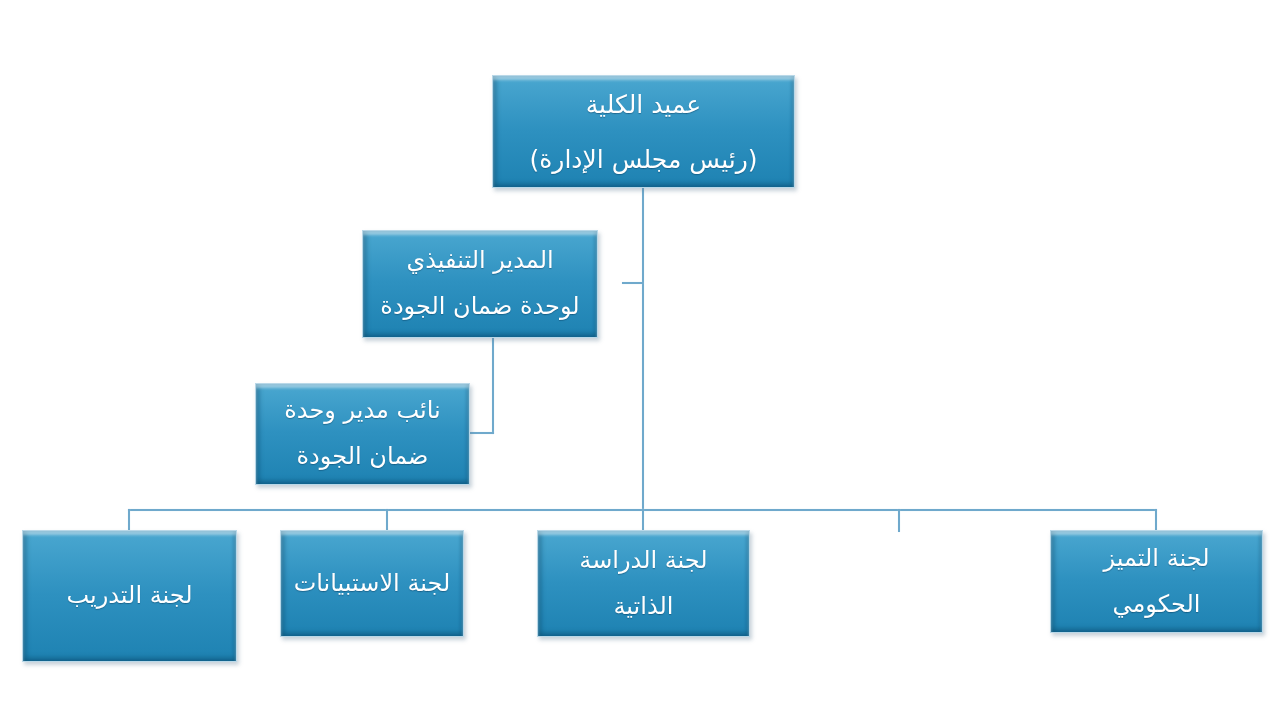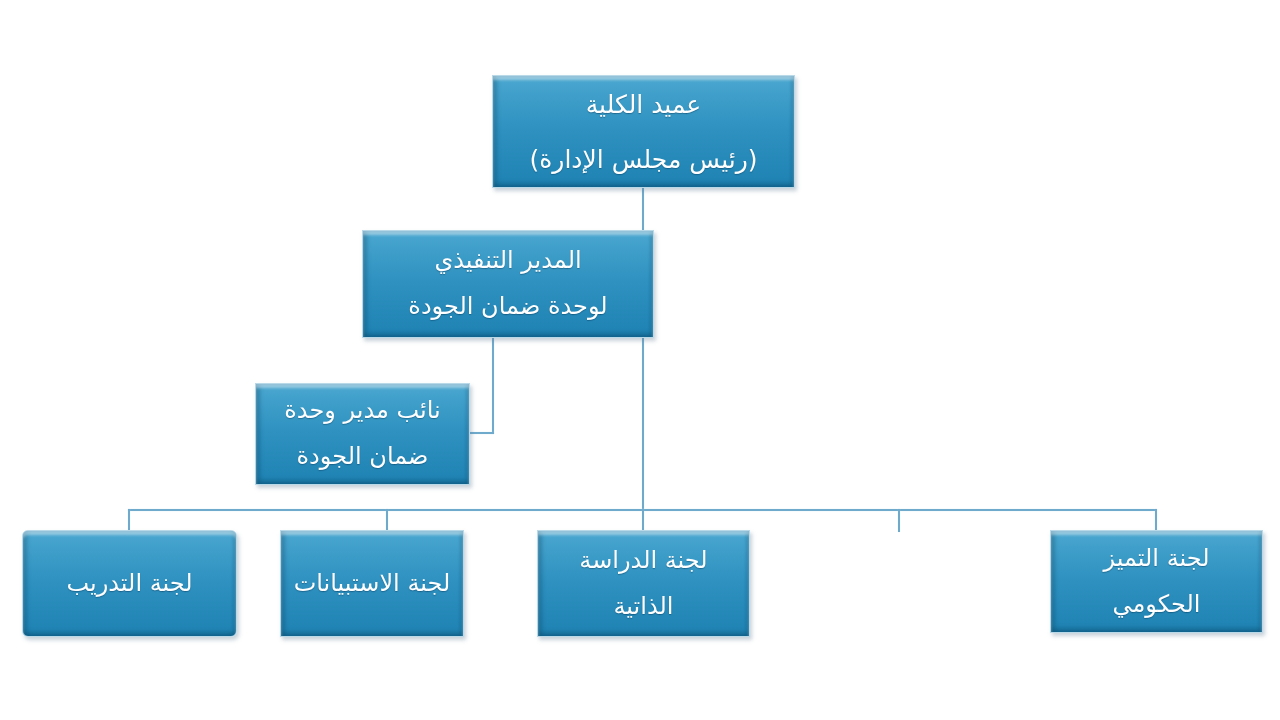--- a/index.html
+++ b/index.html
@@ -50,23 +50,23 @@
     direction: rtl;
     unicode-bidi: plaintext;
     white-space: pre-line;
     font-size: 24px;
     line-height: 1.9;
     padding: 0 4px;
     text-shadow: 0 1px 1px rgba(0,40,70,0.35);
   }
   .node-dean            { left: 492px;  top: 75px;  width: 303px; height: 113px; }
   .node-dean .label     { font-size: 25px; line-height: 2.2; }
-  .node-exec            { left: 362px;  top: 230px; width: 292px; height: 108px; }
+  .node-exec            { left: 362px;  top: 230px; width: 236px; height: 108px; }
   .node-deputy          { left: 255px;  top: 383px; width: 215px; height: 102px; align-items: center; }
-  .node-c0              { left: 22px;   top: 530px; width: 215px; height: 107px; border-radius: 6px; }
+  .node-c0              { left: 22px;   top: 530px; width: 215px; height: 132px; }
   .node-c1              { left: 280px;  top: 530px; width: 184px; height: 107px; }
   .node-c2              { left: 537px;  top: 530px; width: 213px; height: 107px; }
   .node-c3              { left: 793px;  top: 530px; width: 213px; height: 107px; }
   .node-c4              { left: 1050px; top: 530px; width: 213px; height: 103px; }
   
   .conn {
     position: absolute;
     background: var(--connector, #6FA9CC);
     box-shadow: 0 0 1px rgba(190,224,238,0.9);
   }

